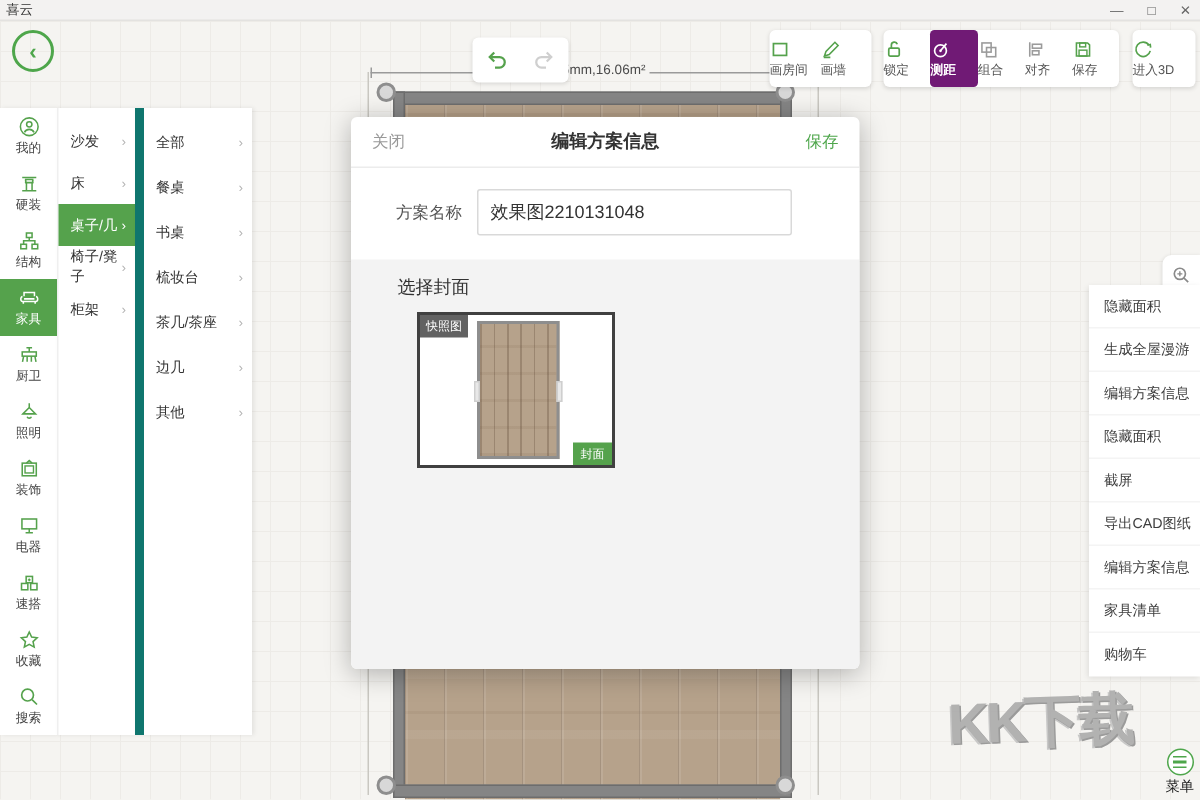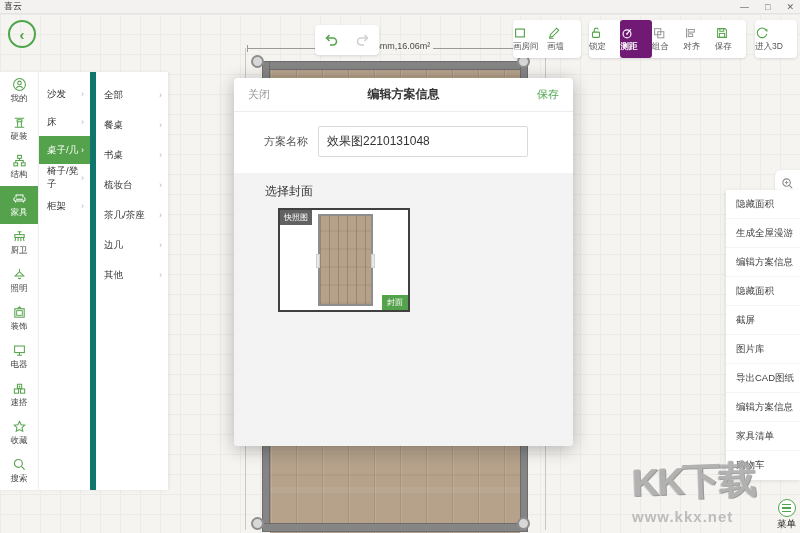--- a/index.html
+++ b/index.html
@@ -404,30 +404,28 @@
     </div>
   </div>
 </div>
 
 <div class="right-menu">
   <div class="rm-item">隐藏面积</div>
   <div class="rm-item">生成全屋漫游</div>
   <div class="rm-item">编辑方案信息</div>
   <div class="rm-item">隐藏面积</div>
   <div class="rm-item">截屏</div>
-  <div class="rm-item">图片库</div>
   <div class="rm-item">导出CAD图纸</div>
   <div class="rm-item">编辑方案信息</div>
   <div class="rm-item">家具清单</div>
   <div class="rm-item">购物车</div>
 </div>
 
 <div class="watermark">
   <div class="wm-logo">KK下载</div>
-  <div class="wm-url">www.kkx.net</div>
 </div>
 
 <div class="menu-fab">
   <span class="fab-circle">
       <i></i>
       <i></i>
       <i></i>
     </span>
   <span class="fab-label">菜单</span>
 </div>

